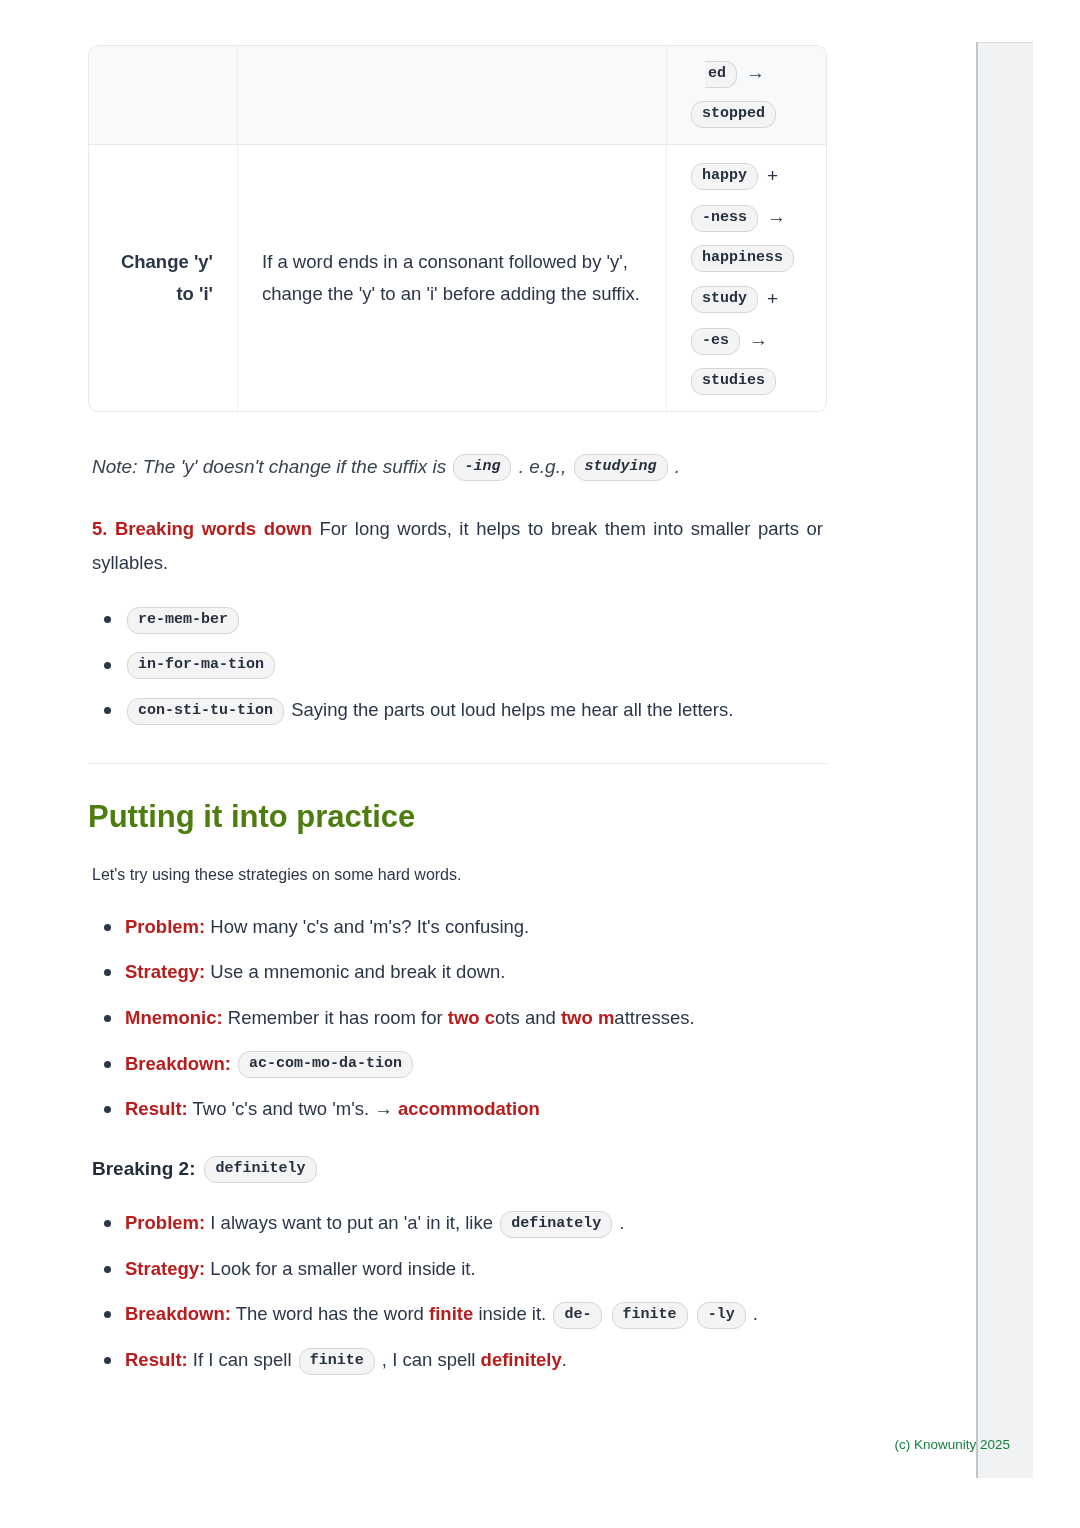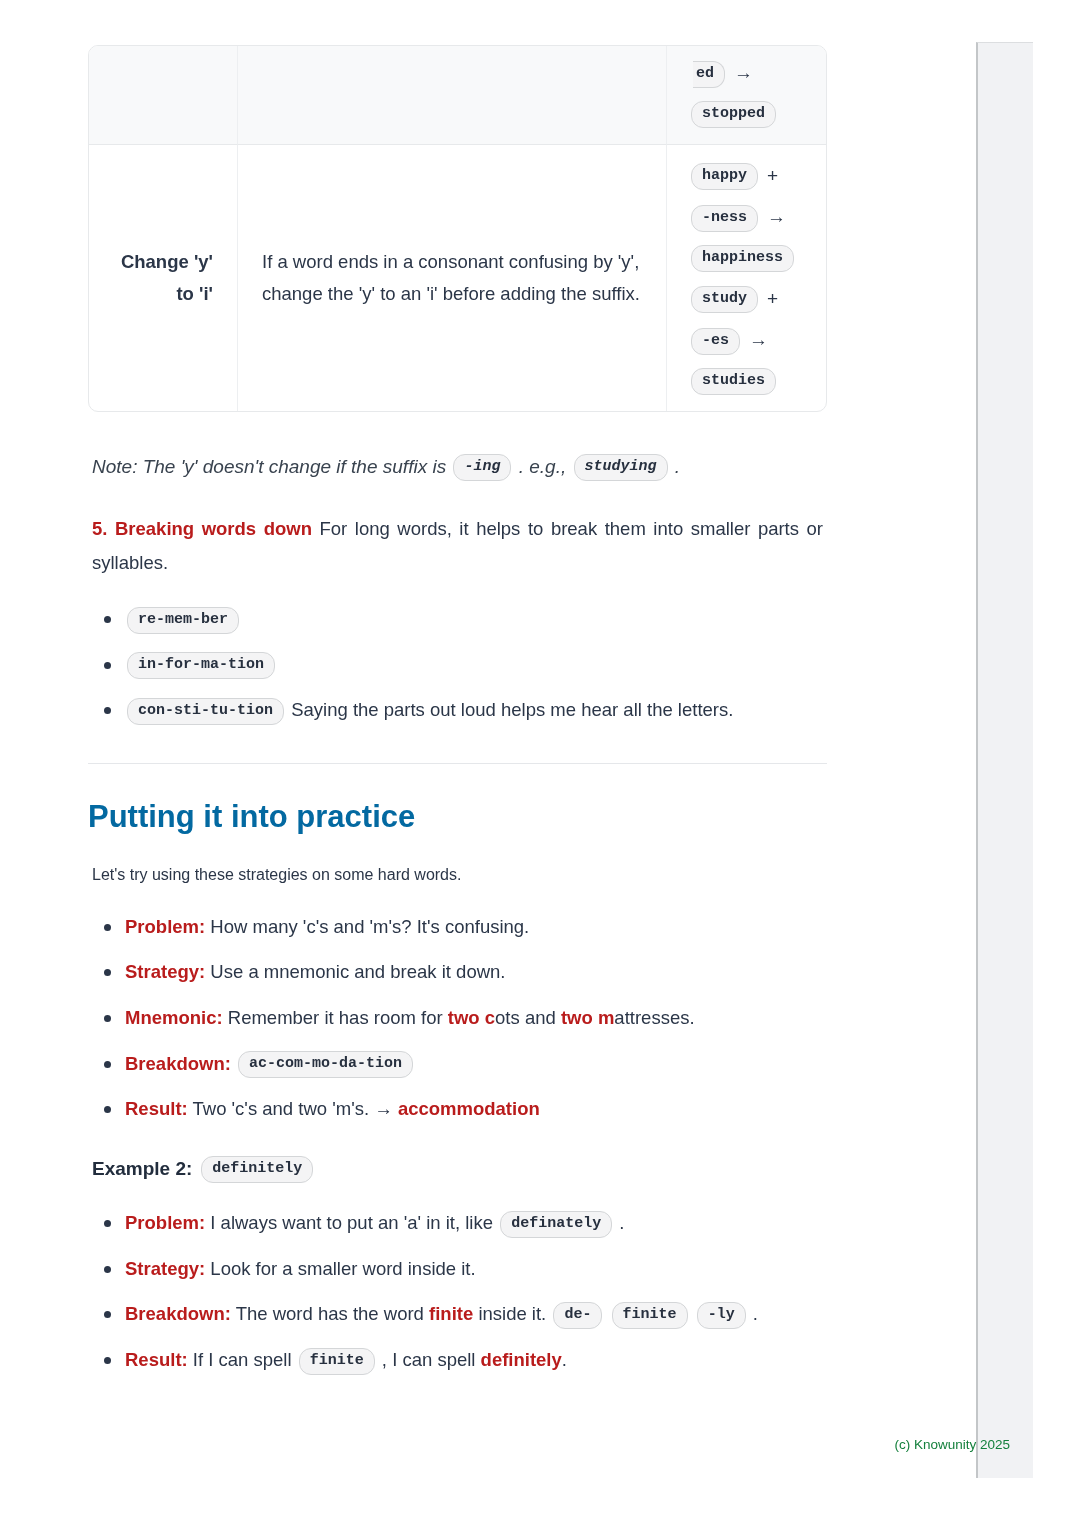--- a/index.html
+++ b/index.html
@@ -71,21 +71,21 @@
     color: #27303f;
     white-space: nowrap;
     margin: 0 2px;
     vertical-align: middle;
   }
   .chip.clipped {
     border-left: none;
     border-top-left-radius: 0;
     border-bottom-left-radius: 0;
     padding-left: 3px;
-    margin-left: 4px;
+    margin-left: 16px;
   }
   .chipline { margin-bottom: 8px; white-space: nowrap; }
   .chipline:last-child { margin-bottom: 0; }
   .op { font-size: 19px; color: #2b3648; margin-left: 7px; }
 
   
   .note {
     margin: 40px 4px 0;
     font-style: italic;
     font-size: 19px;
@@ -128,21 +128,21 @@
   hr.divider {
     border: none;
     border-top: 1px solid #e5e7ea;
     margin: 38px 0 0;
   }
   h2.section-heading {
     margin: 34px 0 0;
     font-size: 31px;
     line-height: 1.25;
     font-weight: bold;
-    color: #0369a1;
+    color: #4d7c0f;
   }
   .intro { margin: 26px 4px 15px; font-size: 16px; line-height: 1.5; }
 
   .example-head {
     margin: 32px 4px 0;
     font-size: 19px;
     font-weight: bold;
     color: #222d3d;
   }
   .example-head .chip { margin-left: 9px; }
@@ -175,21 +175,21 @@
           <tr class="partial-row">
         <td class="c1"></td>
         <td class="c2 sep"></td>
         <td class="c3 sep">
           <div class="chipline"><span class="chip clipped">ed</span><span class="op">→</span></div>
           <div class="chipline"><span class="chip">stopped</span></div>
         </td>
       </tr>
       <tr class="main-row">
         <td class="c1"><span>Change 'y' to 'i'</span></td>
-        <td class="c2 sep"><span>If a word ends in a consonant confusing by 'y', change the 'y' to an 'i' before adding the suffix.</span></td>
+        <td class="c2 sep"><span>If a word ends in a consonant followed by 'y', change the 'y' to an 'i' before adding the suffix.</span></td>
         <td class="c3 sep">
           <div class="chipline"><span class="chip">happy</span><span class="op">+</span></div>
           <div class="chipline"><span class="chip">-ness</span><span class="op">→</span></div>
           <div class="chipline"><span class="chip">happiness</span></div>
           <div class="chipline"><span class="chip">study</span><span class="op">+</span></div>
           <div class="chipline"><span class="chip">-es</span><span class="op">→</span></div>
           <div class="chipline"><span class="chip">studies</span></div>
         </td>
       </tr>
     </tbody>
@@ -232,21 +232,21 @@
         <strong>two c</strong><span>ots and</span>
         <strong>two m</strong><span>attresses.</span></li>
       <li><strong>Breakdown:</strong>
         <span class="chip">ac-com-mo-da-tion</span></li>
       <li><strong>Result:</strong>
         <span>Two 'c's and two 'm's. →</span>
         <strong>accommodation</strong></li>
     </ul>
 
     <p class="example-head">
-      <span>Example 2:</span><span class="chip">definitely</span>
+      <span>Breaking 2:</span><span class="chip">definitely</span>
     </p>
 
     <ul class="doc-list">
       <li><strong>Problem:</strong>
         <span>I always want to put an 'a' in it, like</span>
         <span class="chip">definately</span>
         <span>.</span></li>
       <li><strong>Strategy:</strong>
         <span>Look for a smaller word inside it.</span></li>
       <li><strong>Breakdown:</strong>

